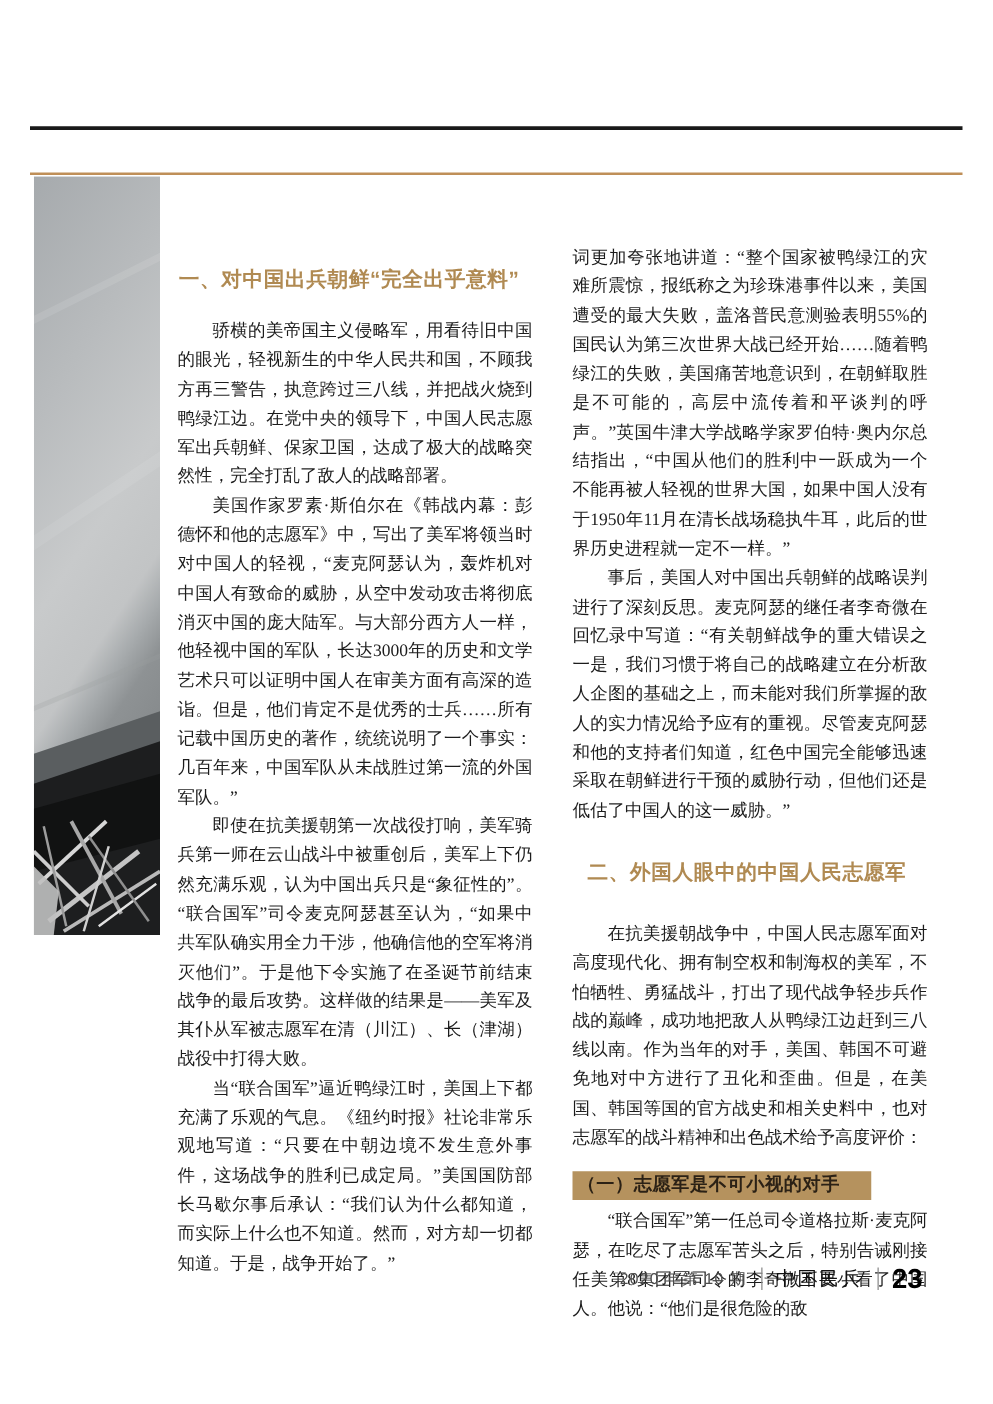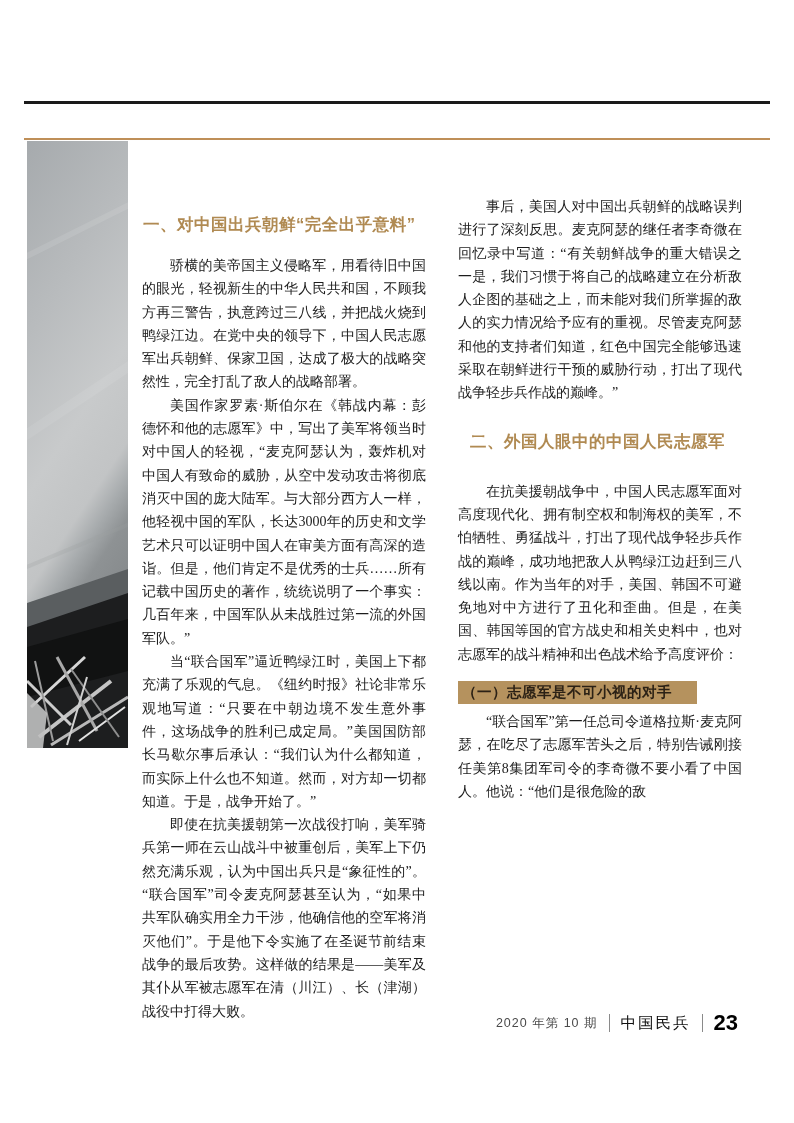--- a/index.html
+++ b/index.html
@@ -99,26 +99,27 @@
     <line x1="60" y1="536" x2="40" y2="604" stroke="#d0d0d0" stroke-width="2"></line>
 
     <polygon points="0,552 20,572 16,607 0,607" fill="#c0c0c0" opacity="0.9"></polygon>
   </svg>
 </div>
 
 <div class="col col-left">
   <h2 class="sec">一、对中国出兵朝鲜“完全出乎意料”</h2>
   <p>骄横的美帝国主义侵略军，用看待旧中国的眼光，轻视新生的中华人民共和国，不顾我方再三警告，执意跨过三八线，并把战火烧到鸭绿江边。在党中央的领导下，中国人民志愿军出兵朝鲜、保家卫国，达成了极大的战略突然性，完全打乱了敌人的战略部署。</p>
   <p>美国作家罗素·斯伯尔在《韩战内幕：彭德怀和他的志愿军》中，写出了美军将领当时对中国人的轻视，“麦克阿瑟认为，轰炸机对中国人有致命的威胁，从空中发动攻击将彻底消灭中国的庞大陆军。与大部分西方人一样，他轻视中国的军队，长达3000年的历史和文学艺术只可以证明中国人在审美方面有高深的造诣。但是，他们肯定不是优秀的士兵……所有记载中国历史的著作，统统说明了一个事实：几百年来，中国军队从未战胜过第一流的外国军队。”</p>
+  <p>即使在抗美援朝第一次战役打响，美军骑兵第一师在云山战斗中被重创后，美军上下仍然充满乐观，认为中国出兵只是“象征性的”。“联合国军”司令麦克阿瑟甚至认为，“如果中共军队确实用全力干涉，他确信他的空军将消灭他们”。于是他下令实施了在圣诞节前结束战争的最后攻势。这样做的结果是——美军及其仆从军被志愿军在清（川江）、长（津湖）战役中打得大败。</p>
   <p>当“联合国军”逼近鸭绿江时，美国上下都充满了乐观的气息。《纽约时报》社论非常乐观地写道：“只要在中朝边境不发生意外事件，这场战争的胜利已成定局。”美国国防部长马歇尔事后承认：“我们认为什么都知道，而实际上什么也不知道。然而，对方却一切都知道。于是，战争开始了。”</p>
-  <p>即使在抗美援朝第一次战役打响，美军骑兵第一师在云山战斗中被重创后，美军上下仍然充满乐观，认为中国出兵只是“象征性的”。“联合国军”司令麦克阿瑟甚至认为，“如果中共军队确实用全力干涉，他确信他的空军将消灭他们”。于是他下令实施了在圣诞节前结束战争的最后攻势。这样做的结果是——美军及其仆从军被志愿军在清（川江）、长（津湖）战役中打得大败。</p>
 </div>
 
 <div class="col col-right">
-  <p>事后，美国人对中国出兵朝鲜的战略误判进行了深刻反思。麦克阿瑟的继任者李奇微在回忆录中写道：“有关朝鲜战争的重大错误之一是，我们习惯于将自己的战略建立在分析敌人企图的基础之上，而未能对我们所掌握的敌人的实力情况给予应有的重视。尽管麦克阿瑟和他的支持者们知道，红色中国完全能够迅速采取在朝鲜进行干预的威胁行动，打出了现代战争轻步兵作战的巅峰。”</p>
+  <p class="cont">词更加夸张地讲道：“整个国家被鸭绿江的灾难所震惊，报纸称之为珍珠港事件以来，美国遭受的最大失败，盖洛普民意测验表明55%的国民认为第三次世界大战已经开始……随着鸭绿江的失败，美国痛苦地意识到，在朝鲜取胜是不可能的，高层中流传着和平谈判的呼声。”英国牛津大学战略学家罗伯特·奥内尔总结指出，“中国从他们的胜利中一跃成为一个不能再被人轻视的世界大国，如果中国人没有于1950年11月在清长战场稳执牛耳，此后的世界历史进程就一定不一样。”</p>
+  <p>事后，美国人对中国出兵朝鲜的战略误判进行了深刻反思。麦克阿瑟的继任者李奇微在回忆录中写道：“有关朝鲜战争的重大错误之一是，我们习惯于将自己的战略建立在分析敌人企图的基础之上，而未能对我们所掌握的敌人的实力情况给予应有的重视。尽管麦克阿瑟和他的支持者们知道，红色中国完全能够迅速采取在朝鲜进行干预的威胁行动，但他们还是低估了中国人的这一威胁。”</p>
   <h2 class="sec sec2">二、外国人眼中的中国人民志愿军</h2>
   <p>在抗美援朝战争中，中国人民志愿军面对高度现代化、拥有制空权和制海权的美军，不怕牺牲、勇猛战斗，打出了现代战争轻步兵作战的巅峰，成功地把敌人从鸭绿江边赶到三八线以南。作为当年的对手，美国、韩国不可避免地对中方进行了丑化和歪曲。但是，在美国、韩国等国的官方战史和相关史料中，也对志愿军的战斗精神和出色战术给予高度评价：</p>
   <div>
     <h3 class="subsec">（一）志愿军是不可小视的对手</h3>
   </div>
   <p>“联合国军”第一任总司令道格拉斯·麦克阿瑟，在吃尽了志愿军苦头之后，特别告诫刚接任美第8集团军司令的李奇微不要小看了中国人。他说：“他们是很危险的敌</p>
 </div>
 
 <div class="footer">
   <span class="issue">2020 年第 10 期</span>

